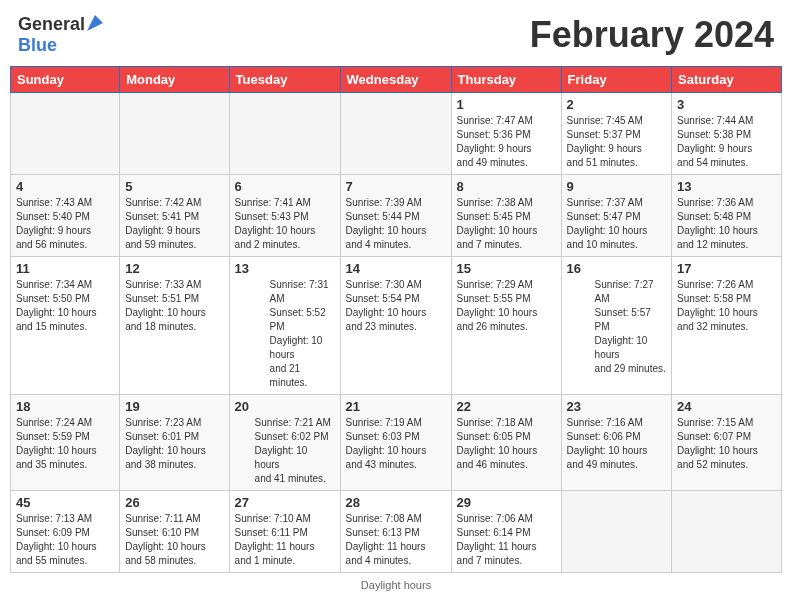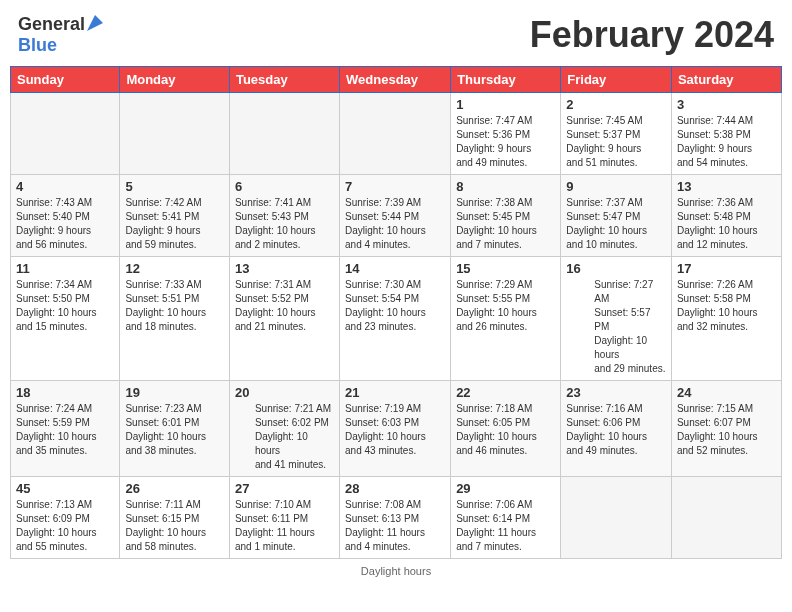--- a/index.html
+++ b/index.html
@@ -209,21 +209,21 @@
         </td>
         <td>
           <span class="day-number">12</span>
           <div class="day-info" style="white-space: pre-line;">Sunrise: 7:33 AM
 Sunset: 5:51 PM
 Daylight: 10 hours
 and 18 minutes.</div>
         </td>
         <td>
           <span class="day-number">13</span>
-          <div class="day-info" style="white-space: pre-line;">Sunrise: 7:31 AM
+          <div class="day-info" style="white-space: pre-line; margin-left: 35px;">Sunrise: 7:31 AM
 Sunset: 5:52 PM
 Daylight: 10 hours
 and 21 minutes.</div>
         </td>
         <td>
           <span class="day-number">14</span>
           <div class="day-info" style="white-space: pre-line;">Sunrise: 7:30 AM
 Sunset: 5:54 PM
 Daylight: 10 hours
 and 23 minutes.</div>
@@ -305,21 +305,21 @@
         <td>
           <span class="day-number">45</span>
           <div class="day-info" style="white-space: pre-line;">Sunrise: 7:13 AM
 Sunset: 6:09 PM
 Daylight: 10 hours
 and 55 minutes.</div>
         </td>
         <td>
           <span class="day-number">26</span>
           <div class="day-info" style="white-space: pre-line;">Sunrise: 7:11 AM
-Sunset: 6:15 PM
+Sunset: 6:10 PM
 Daylight: 10 hours
 and 58 minutes.</div>
         </td>
         <td>
           <span class="day-number">27</span>
           <div class="day-info" style="white-space: pre-line;">Sunrise: 7:10 AM
 Sunset: 6:11 PM
 Daylight: 11 hours
 and 1 minute.</div>
         </td>

